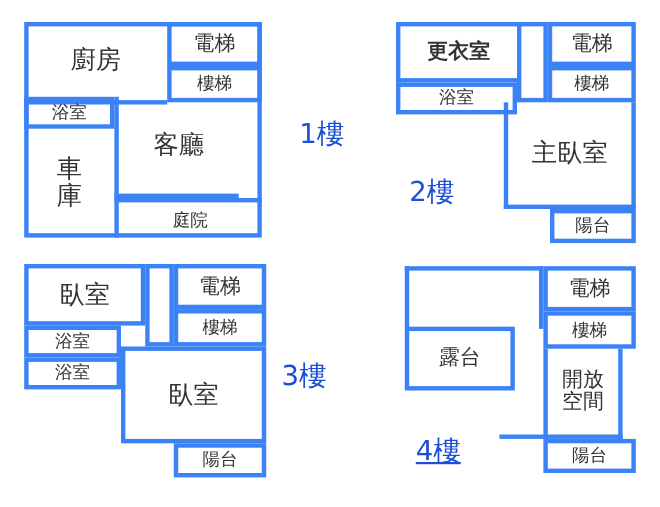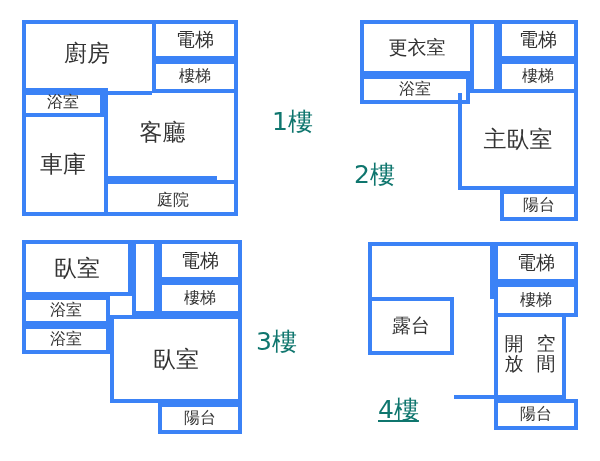--- a/index.html
+++ b/index.html
@@ -41,29 +41,29 @@
     align-items: center;
     justify-content: center;
     text-align: center;
     line-height: 1.05;
     color: #333333;
     border: none;
   }
   .floor-label {
     position: absolute;
     font-size: 25px;
-    color: #0f766e;
+    color: #1d4ed8;
     letter-spacing: 0px;
     white-space: nowrap;
     font-family: "DejaVu Sans", "Liberation Sans", sans-serif;
   }
   .t-lg  { font-size: 23px; }
   .t-md  { font-size: 19px; }
   .t-sm  { font-size: 16px; }
-  .stack { flex-direction: row; font-family: Liberation Mono, monospace; }
+  .stack { flex-direction: column; }
 </style>
 </head>
 <body>
 
 <div id="plan-sheet">
 
   <div>
 
     <div class="room" style="left:22px; top:20px; width:216px; height:196px;"></div>
 
@@ -94,21 +94,21 @@
 
     <div class="room t-sm" style="left:104px; top:180px; width:134px; height:36px; border-right:none; border-bottom:none;">
       <span>庭院</span>
     </div>
 
     <div class="floor-label" style="left:272px; top:105px;">1樓</div>
   </div>
 
   <div>
 
-    <div class="room t-md" style="left:360px; top:20px; width:110px; height:55px; border-right:none;">
+    <div class="room t-md" style="left:360px; top:20px; width:110px; height:55px; border-right:none;font-weight:bold;">
       <span>更衣室</span>
     </div>
 
     <div class="room" style="left:470px; top:20px; width:28px; height:73px;">
       <span></span>
     </div>
 
     <div class="room t-md" style="left:498px; top:20px; width:80px; height:40px;">
       <span>電梯</span>
     </div>
@@ -122,21 +122,21 @@
     </div>
 
     <div class="room t-lg" style="left:458px; top:93px; width:120px; height:97px; border-top:none;text-align:center;">
       <span>主臥室</span>
     </div>
 
     <div class="room t-sm" style="left:500px; top:190px; width:78px; height:31px;">
       <span>陽台</span>
     </div>
 
-    <div class="floor-label" style="left:354px; top:158px;">2樓</div>
+    <div class="floor-label" style="left:372px; top:158px;">2樓</div>
   </div>
 
   <div>
 
     <div class="room t-lg" style="left:22px; top:240px; width:110px; height:56px;">
       <span>臥室</span>
     </div>
 
     <div class="room" style="left:132px; top:240px; width:26px; height:75px;">
       <span></span>
@@ -176,21 +176,21 @@
     </div>
 
     <div class="room t-md" style="left:494px; top:242px; width:84px; height:41px;">
       <span>電梯</span>
     </div>
 
     <div class="room t-sm" style="left:494px; top:283px; width:84px; height:34px;">
       <span>樓梯</span>
     </div>
 
-    <div class="room t-md" style="left:368px; top:297px; width:86px; height:58px;">
+    <div class="room t-md" style="left:368px; top:297px; width:100px; height:58px;">
       <span>露台</span>
     </div>
 
     <div class="room stack t-md" style="left:494px; top:317px; width:72px; height:82px; border-top:none;">
       <span>開放</span>
       <span>空間</span>
     </div>
 
     <div class="room" style="left:454px; top:297px; width:44px; height:102px; border-top:none; border-right:none; border-left:none;"></div>
 

